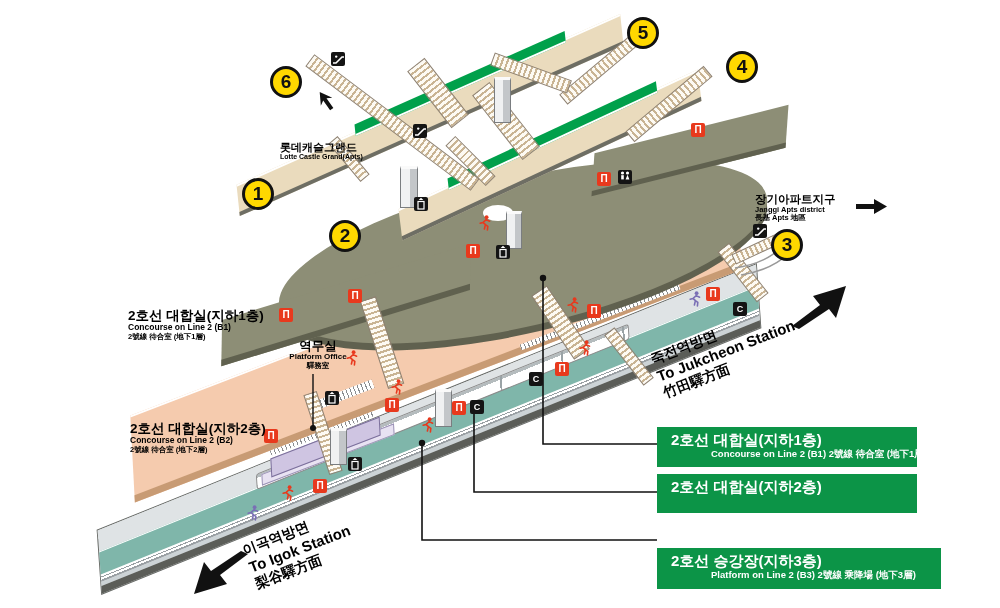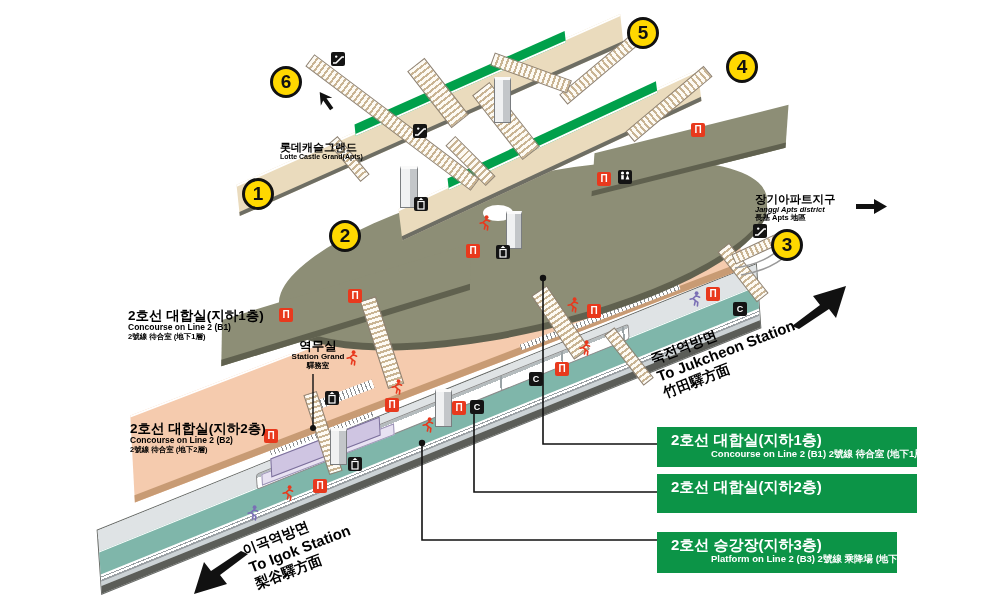--- a/index.html
+++ b/index.html
@@ -122,57 +122,57 @@
   <svg class="arr" style="left:856px;top:199px;" width="32" height="15" viewBox="0 0 32 15">
     <path d="M0 5 h18 v-5 l13 7.5 l-13 7.5 v-5 h-18 z" fill="#111"></path>
   </svg>
 
   <div class="side" style="left:280px;top:112px;">
     <div class="ko" style="font-size:11px;margin-top:29px;">롯데캐슬그랜드</div>
     <div class="en" style="font-size:7px;">Lotte Castle Grand(Apts)</div>
   </div>
   <div class="side" style="left:755px;top:193px;">
     <div class="ko" style="font-size:11.5px;">장기아파트지구</div>
-    <div class="en" style="font-size:7.5px;font-style:italic;">Janggi Apts district</div>
+    <div class="en" style="font-size:7.5px;">Janggi Apts district</div>
     <div class="zh">長基 Apts 地區</div>
   </div>
   <div class="side" style="left:128px;top:308px;">
     <div class="ko">2호선 대합실(지하1층)</div>
     <div class="en">Concourse on Line 2 (B1)</div>
     <div class="zh">2號線 待合室 (地下1層)</div>
   </div>
   <div class="side" style="left:130px;top:421px;">
     <div class="ko">2호선 대합실(지하2층)</div>
     <div class="en">Concourse on Line 2 (B2)</div>
     <div class="zh">2號線 待合室 (地下2層)</div>
   </div>
   <div class="side" style="left:283px;top:339px;text-align:center;width:70px;">
     <div class="ko" style="font-size:12.5px;">역무실</div>
-    <div class="en" style="font-size:8px;">Station Grand</div>
+    <div class="en" style="font-size:8px;">Platform Office</div>
     <div class="zh">驛務室</div>
   </div>
   <div class="dir" style="left:648px;top:352px;">
     <div class="ko">죽전역방면</div>
     <div class="en">To Jukcheon Station</div>
     <div class="zh">竹田驛方面</div>
   </div>
   <div class="dir" style="left:240px;top:543px;">
     <div class="ko">이곡역방면</div>
     <div class="en">To Igok Station</div>
     <div class="zh">梨谷驛方面</div>
   </div>
 
   <div class="callout" style="top:427px;height:40px;">
     <div class="ko">2호선 대합실(지하1층)</div>
     <div class="en">Concourse on Line 2 (B1) 2號線 待合室 (地下1層)</div>
   </div>
   <div class="callout" style="top:474px;height:39px;">
     <div class="ko">2호선 대합실(지하2층)</div>
   </div>
-  <div class="callout" style="top:532px;height:41px;width:240px;">
+  <div class="callout" style="top:548px;height:41px;width:284px;">
     <div class="ko">2호선 승강장(지하3층)</div>
     <div class="en">Platform on Line 2 (B3) 2號線 乘降場 (地下3層)</div>
   </div>
 
   <div id="exits">
       <div class="exit" style="left: 242px; top: 178px;">1</div>
       <div class="exit" style="left: 329px; top: 220px;">2</div>
       <div class="exit" style="left: 771px; top: 229px;">3</div>
       <div class="exit" style="left: 726px; top: 51px;">4</div>
       <div class="exit" style="left: 627px; top: 17px;">5</div>

